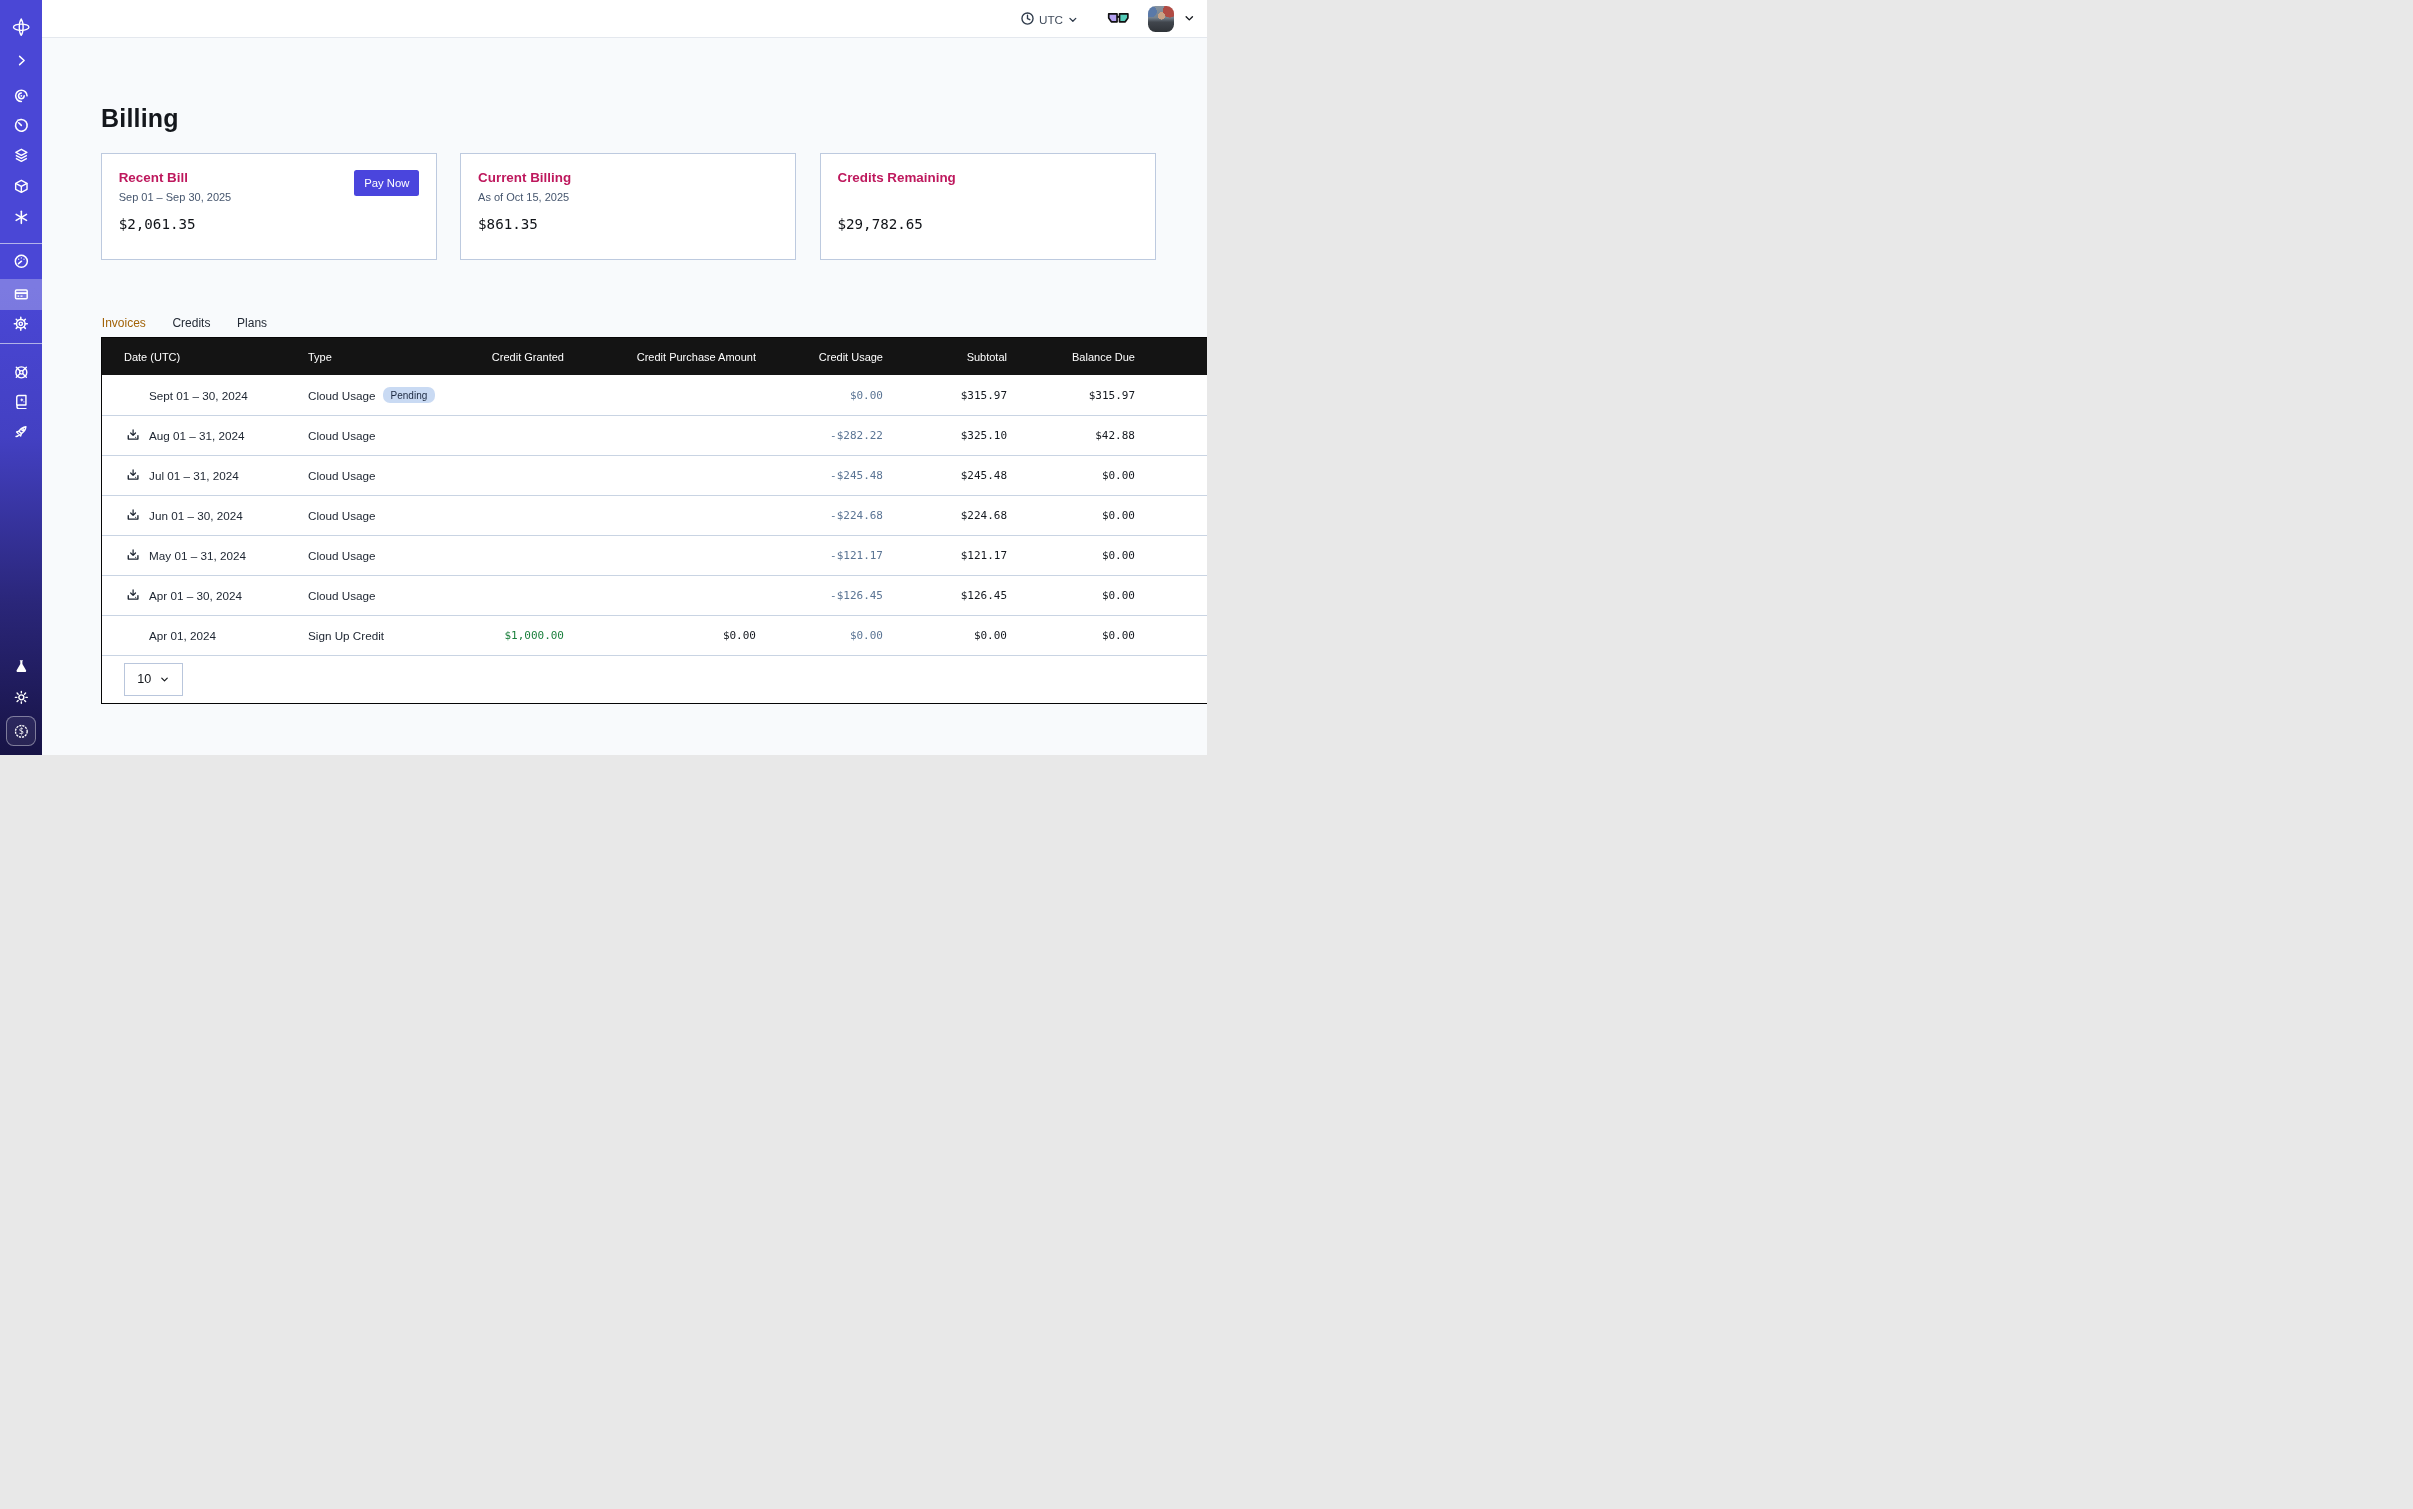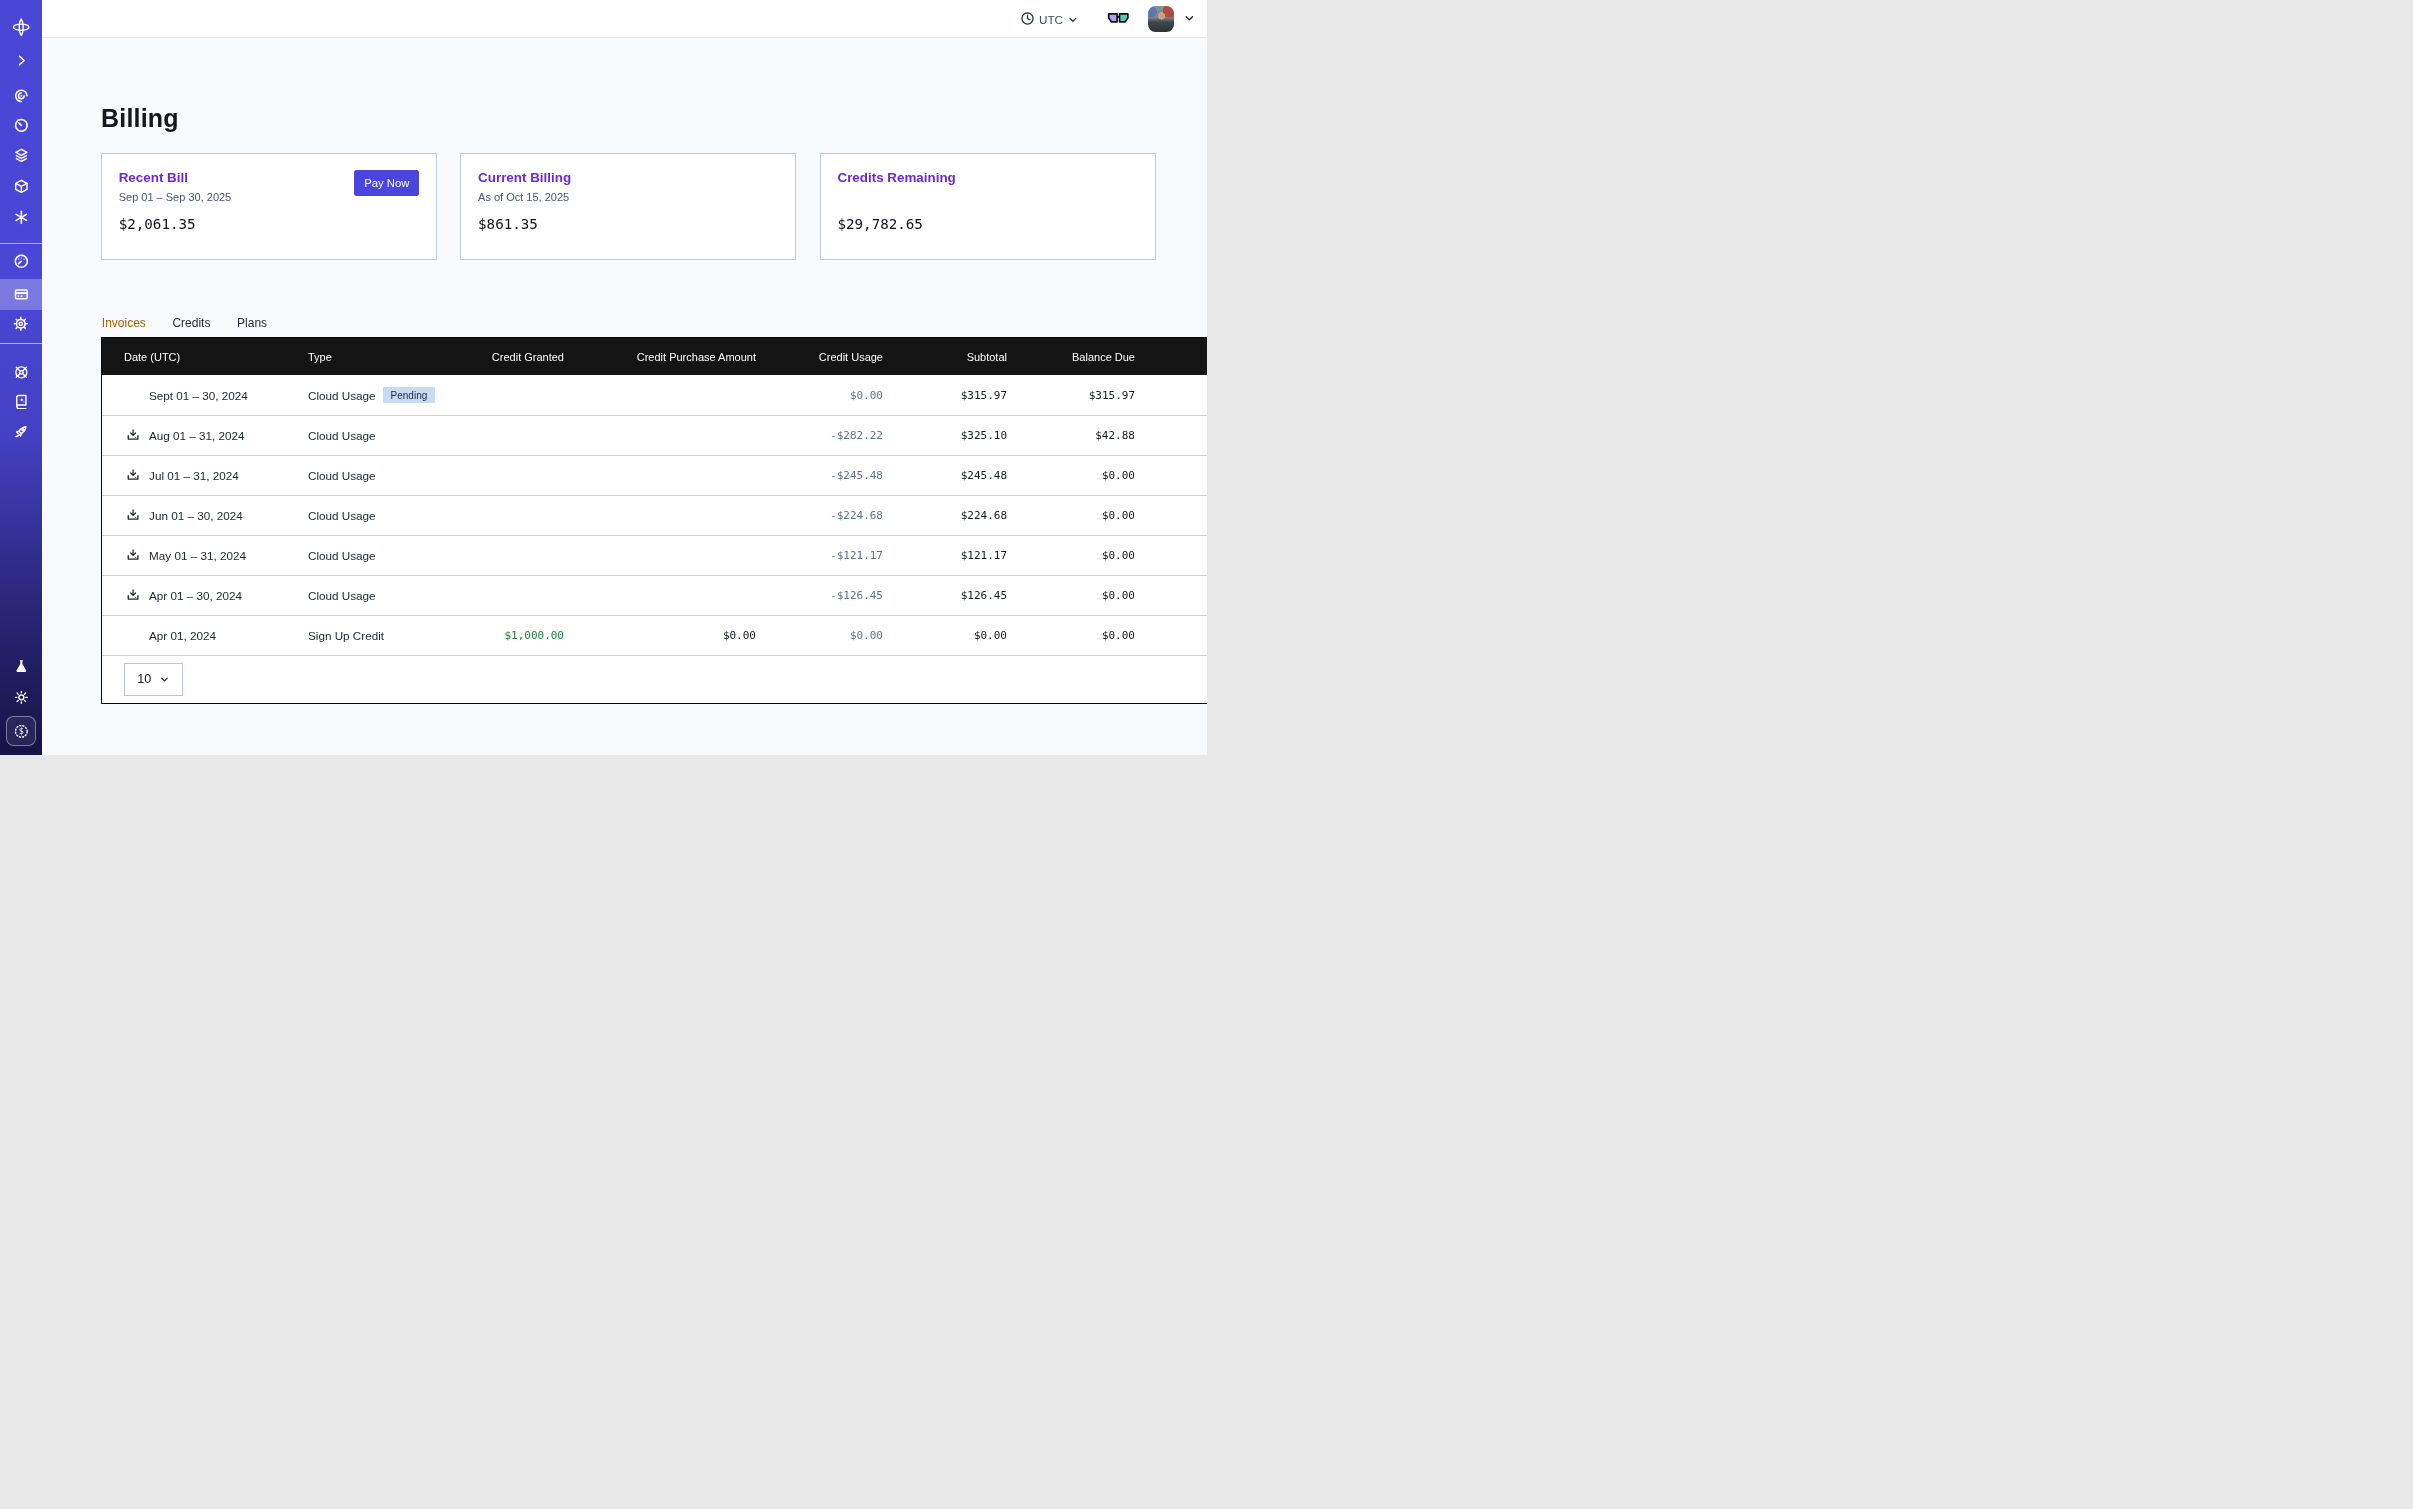--- a/index.html
+++ b/index.html
@@ -26,21 +26,21 @@
       radial-gradient(circle at 52% 38%, #c9a285 0 17%, rgba(0,0,0,0) 18%),
       radial-gradient(circle at 84% 18%, #b04b44 0 22%, rgba(0,0,0,0) 23%),
       radial-gradient(circle at 12% 22%, #5a79a8 0 18%, rgba(0,0,0,0) 19%),
       linear-gradient(180deg,#87939f 0%,#76828e 45%,#41464d 62%,#2f3338 100%);}
   
   .main{position:absolute;left:42px;top:38px;right:0;bottom:0;background:#f8fafc;}
   .page-title{position:absolute;left:59px;top:49px;font-size:25px;font-weight:700;color:#14171c;letter-spacing:0.2px;}
   
   .cards{position:absolute;left:59px;top:115px;display:flex;gap:23.4px;}
   .card{position:relative;width:336px;height:107px;background:#fff;border:0.8px solid #bdcadf;padding:16px 16.7px;}
-  .card-title{font-size:13.4px;font-weight:700;color:#6d28d9;}
+  .card-title{font-size:13.4px;font-weight:700;color:#be185d;}
   .card-sub{font-size:11px;color:#46566e;margin-top:5.9px;height:13.4px;}
   .card-amount{font-family:"DejaVu Sans Mono",monospace;font-size:14.2px;color:#101318;margin-top:11.7px;}
   .pay-btn{position:absolute;right:16.7px;top:16px;width:65px;height:26px;background:#4a45dd;color:#fff;
     border:none;font-size:11.3px;font-family:"Liberation Sans",sans-serif;border-radius:2.5px;cursor:pointer;}
   
   .tabs{position:absolute;left:59px;top:273px;width:1059px;border-bottom:0.8px solid #c6d0e0;display:flex;gap:25px;}
   .tab{font-size:12px;color:#242b36;padding:5px 0.8px 11px;cursor:pointer;border-bottom:2.5px solid transparent;margin-bottom:-1.3px;}
   .tab.active{color:#a16207;border-bottom-color:#4a45dd;font-weight:500;}
   
   .tablebox{position:absolute;left:59px;top:299px;width:1213px;background:#fff;border:1.7px solid #060606;}
@@ -48,21 +48,21 @@
     align-items:center;padding:0 22px 0 22px;}
   .t-head{background:#141414;height:37px;color:#fff;font-size:11px;}
   .t-head .h{font-weight:400;}
   .num{text-align:right;}
   .t-row{height:40px;border-top:0.8px solid #c9d4e3;font-size:11.7px;color:#1c2430;}
   .t-row:first-of-type{border-top:none;}
   .c-date{display:flex;align-items:center;gap:6.7px;}
   .dl-slot{width:18.4px;height:15px;display:flex;align-items:center;justify-content:center;}
   .dl-btn{cursor:pointer;display:flex;}
   .c-type{display:flex;align-items:center;gap:7.5px;}
-  .badge{background:#c9daf3;color:#1c2940;font-size:10px;padding:2.5px 7.5px;border-radius:1px;text-align:right;}
+  .badge{background:#c9daf3;color:#1c2940;font-size:10px;padding:2.5px 7.5px;border-radius:7px;text-align:right;}
   .mono{font-family:"DejaVu Sans Mono",monospace;font-size:11px;color:#14181f;}
   .usage{color:#5a7494;}
   .green{color:#1a7f3c;}
   
   .t-foot{position:relative;height:48px;border-top:0.8px solid #c9d4e3;}
   .page-select{position:absolute;left:22px;top:6.7px;width:59px;height:33px;border:1.3px solid #b9c6dc;
     background:#fff;display:flex;align-items:center;justify-content:center;gap:7.5px;cursor:pointer;}
   .page-select span{font-size:12.6px;color:#14171c;}
   .pg-arrow{position:absolute;top:14.2px;cursor:pointer;display:flex;}
   .pg-prev{right:74px;}

